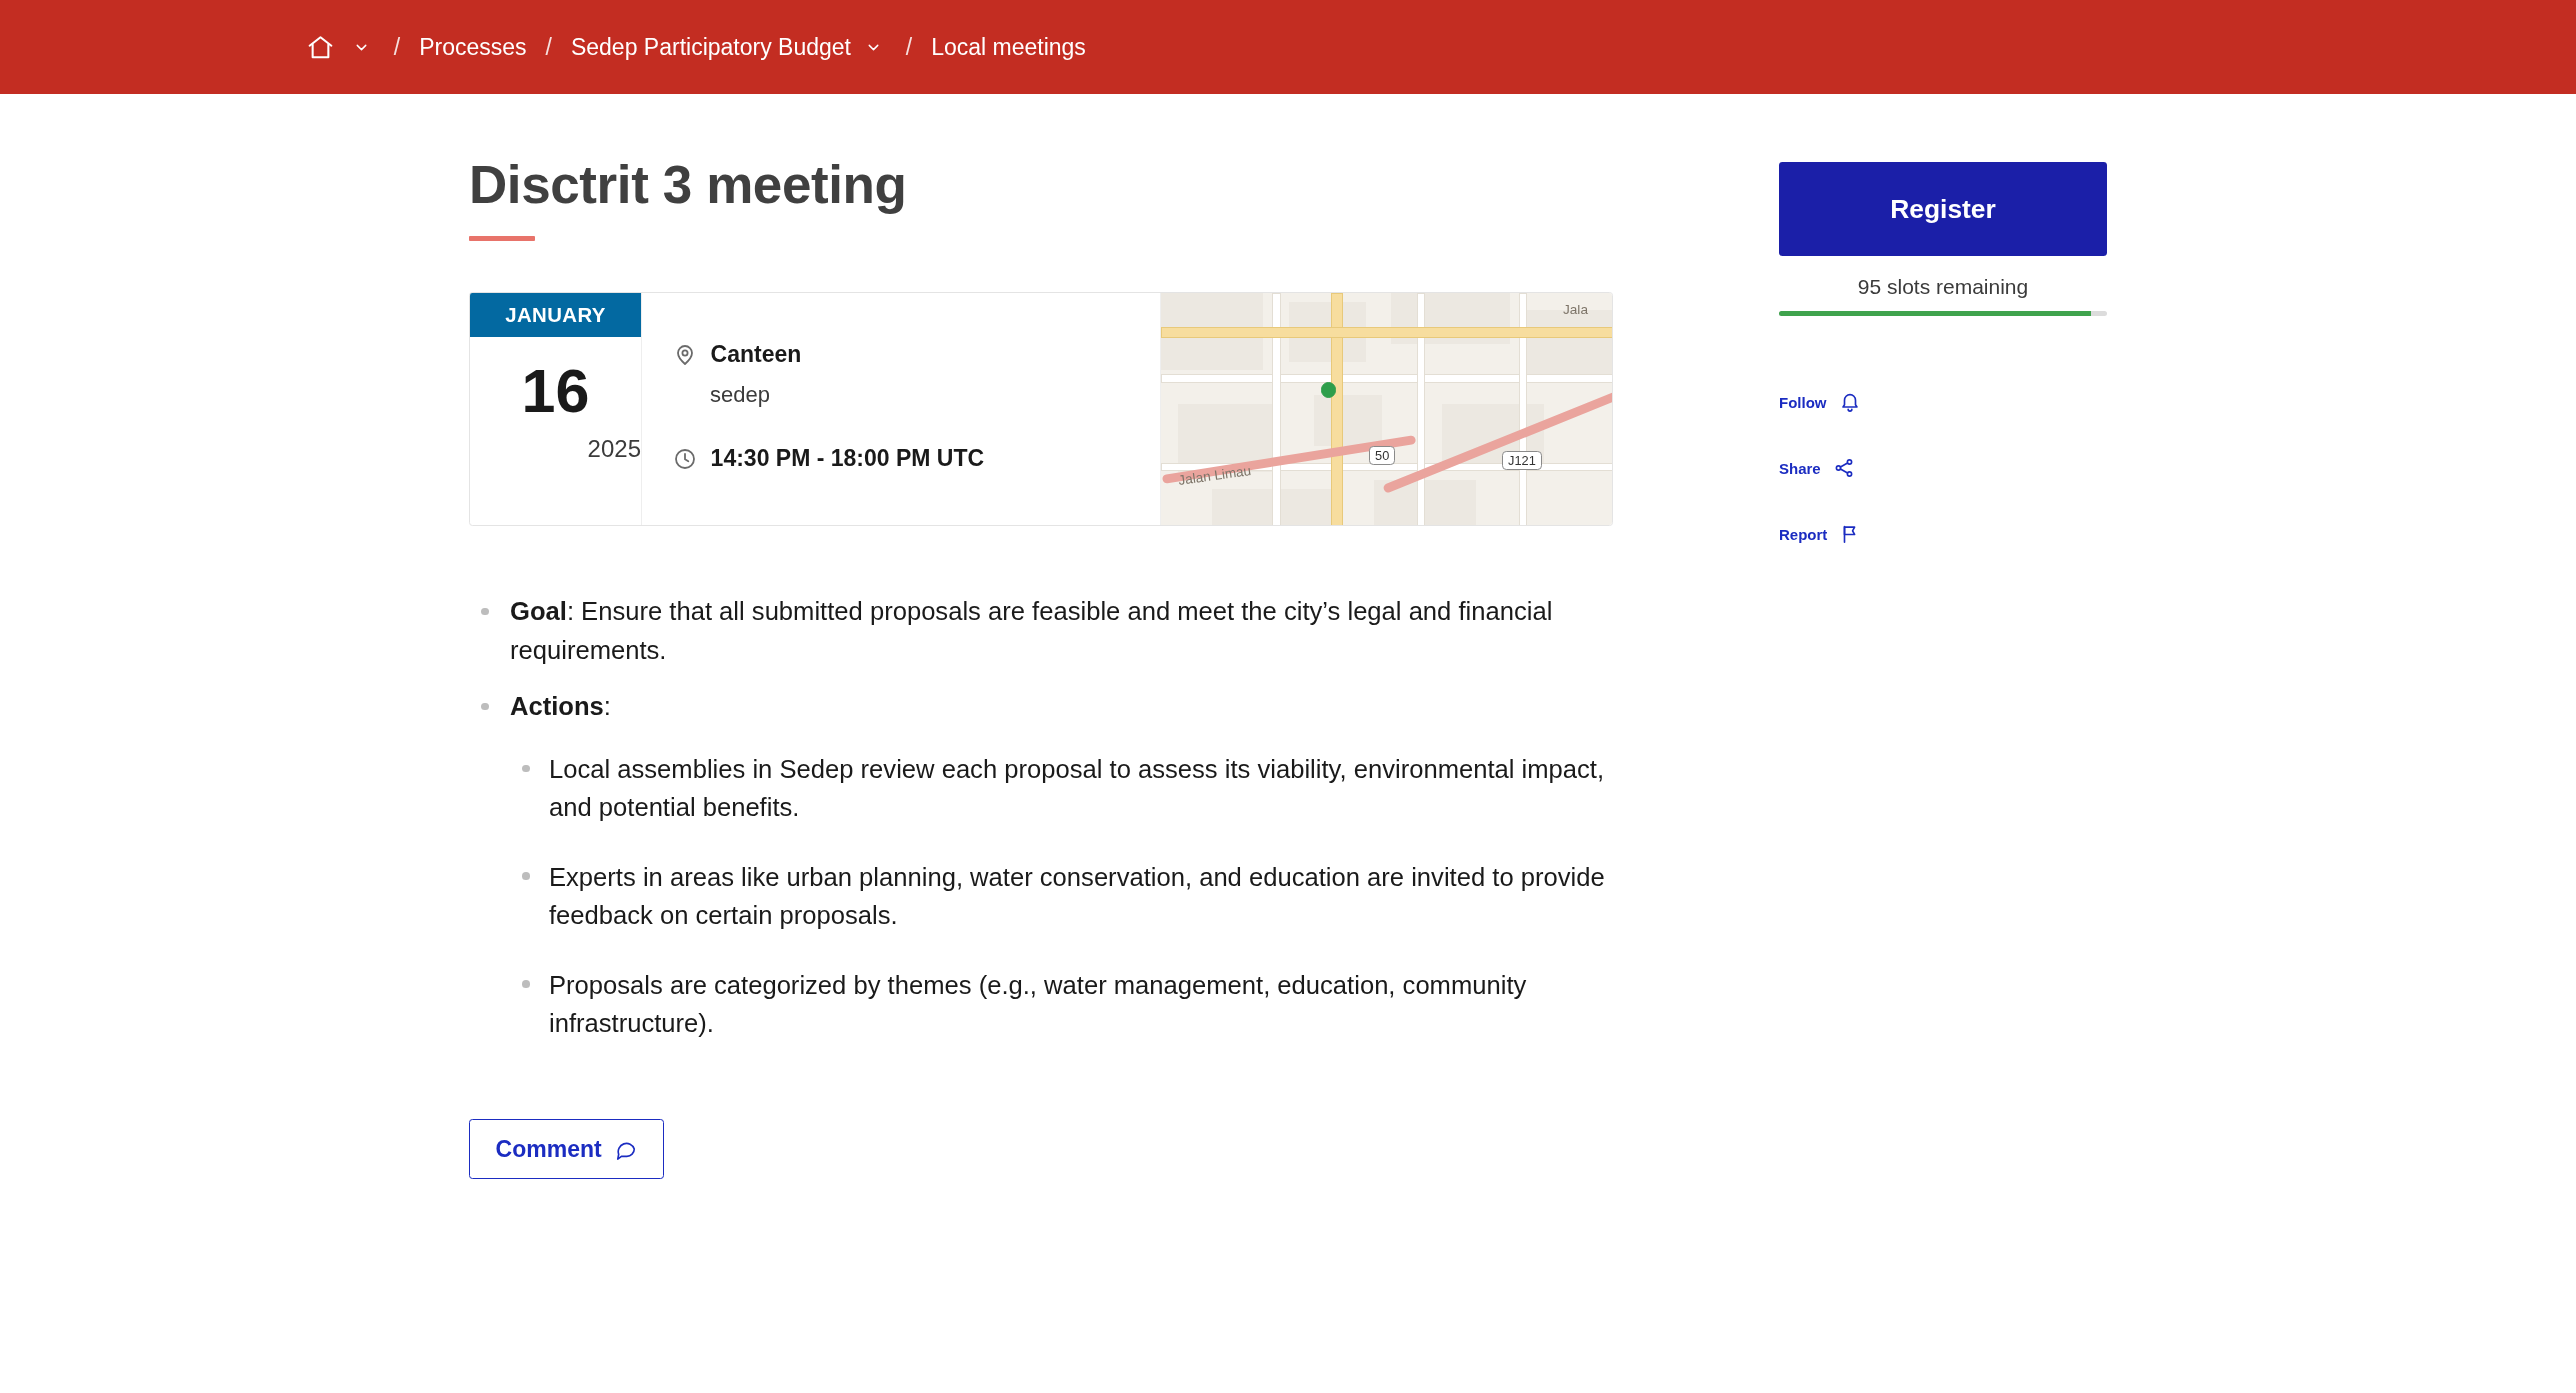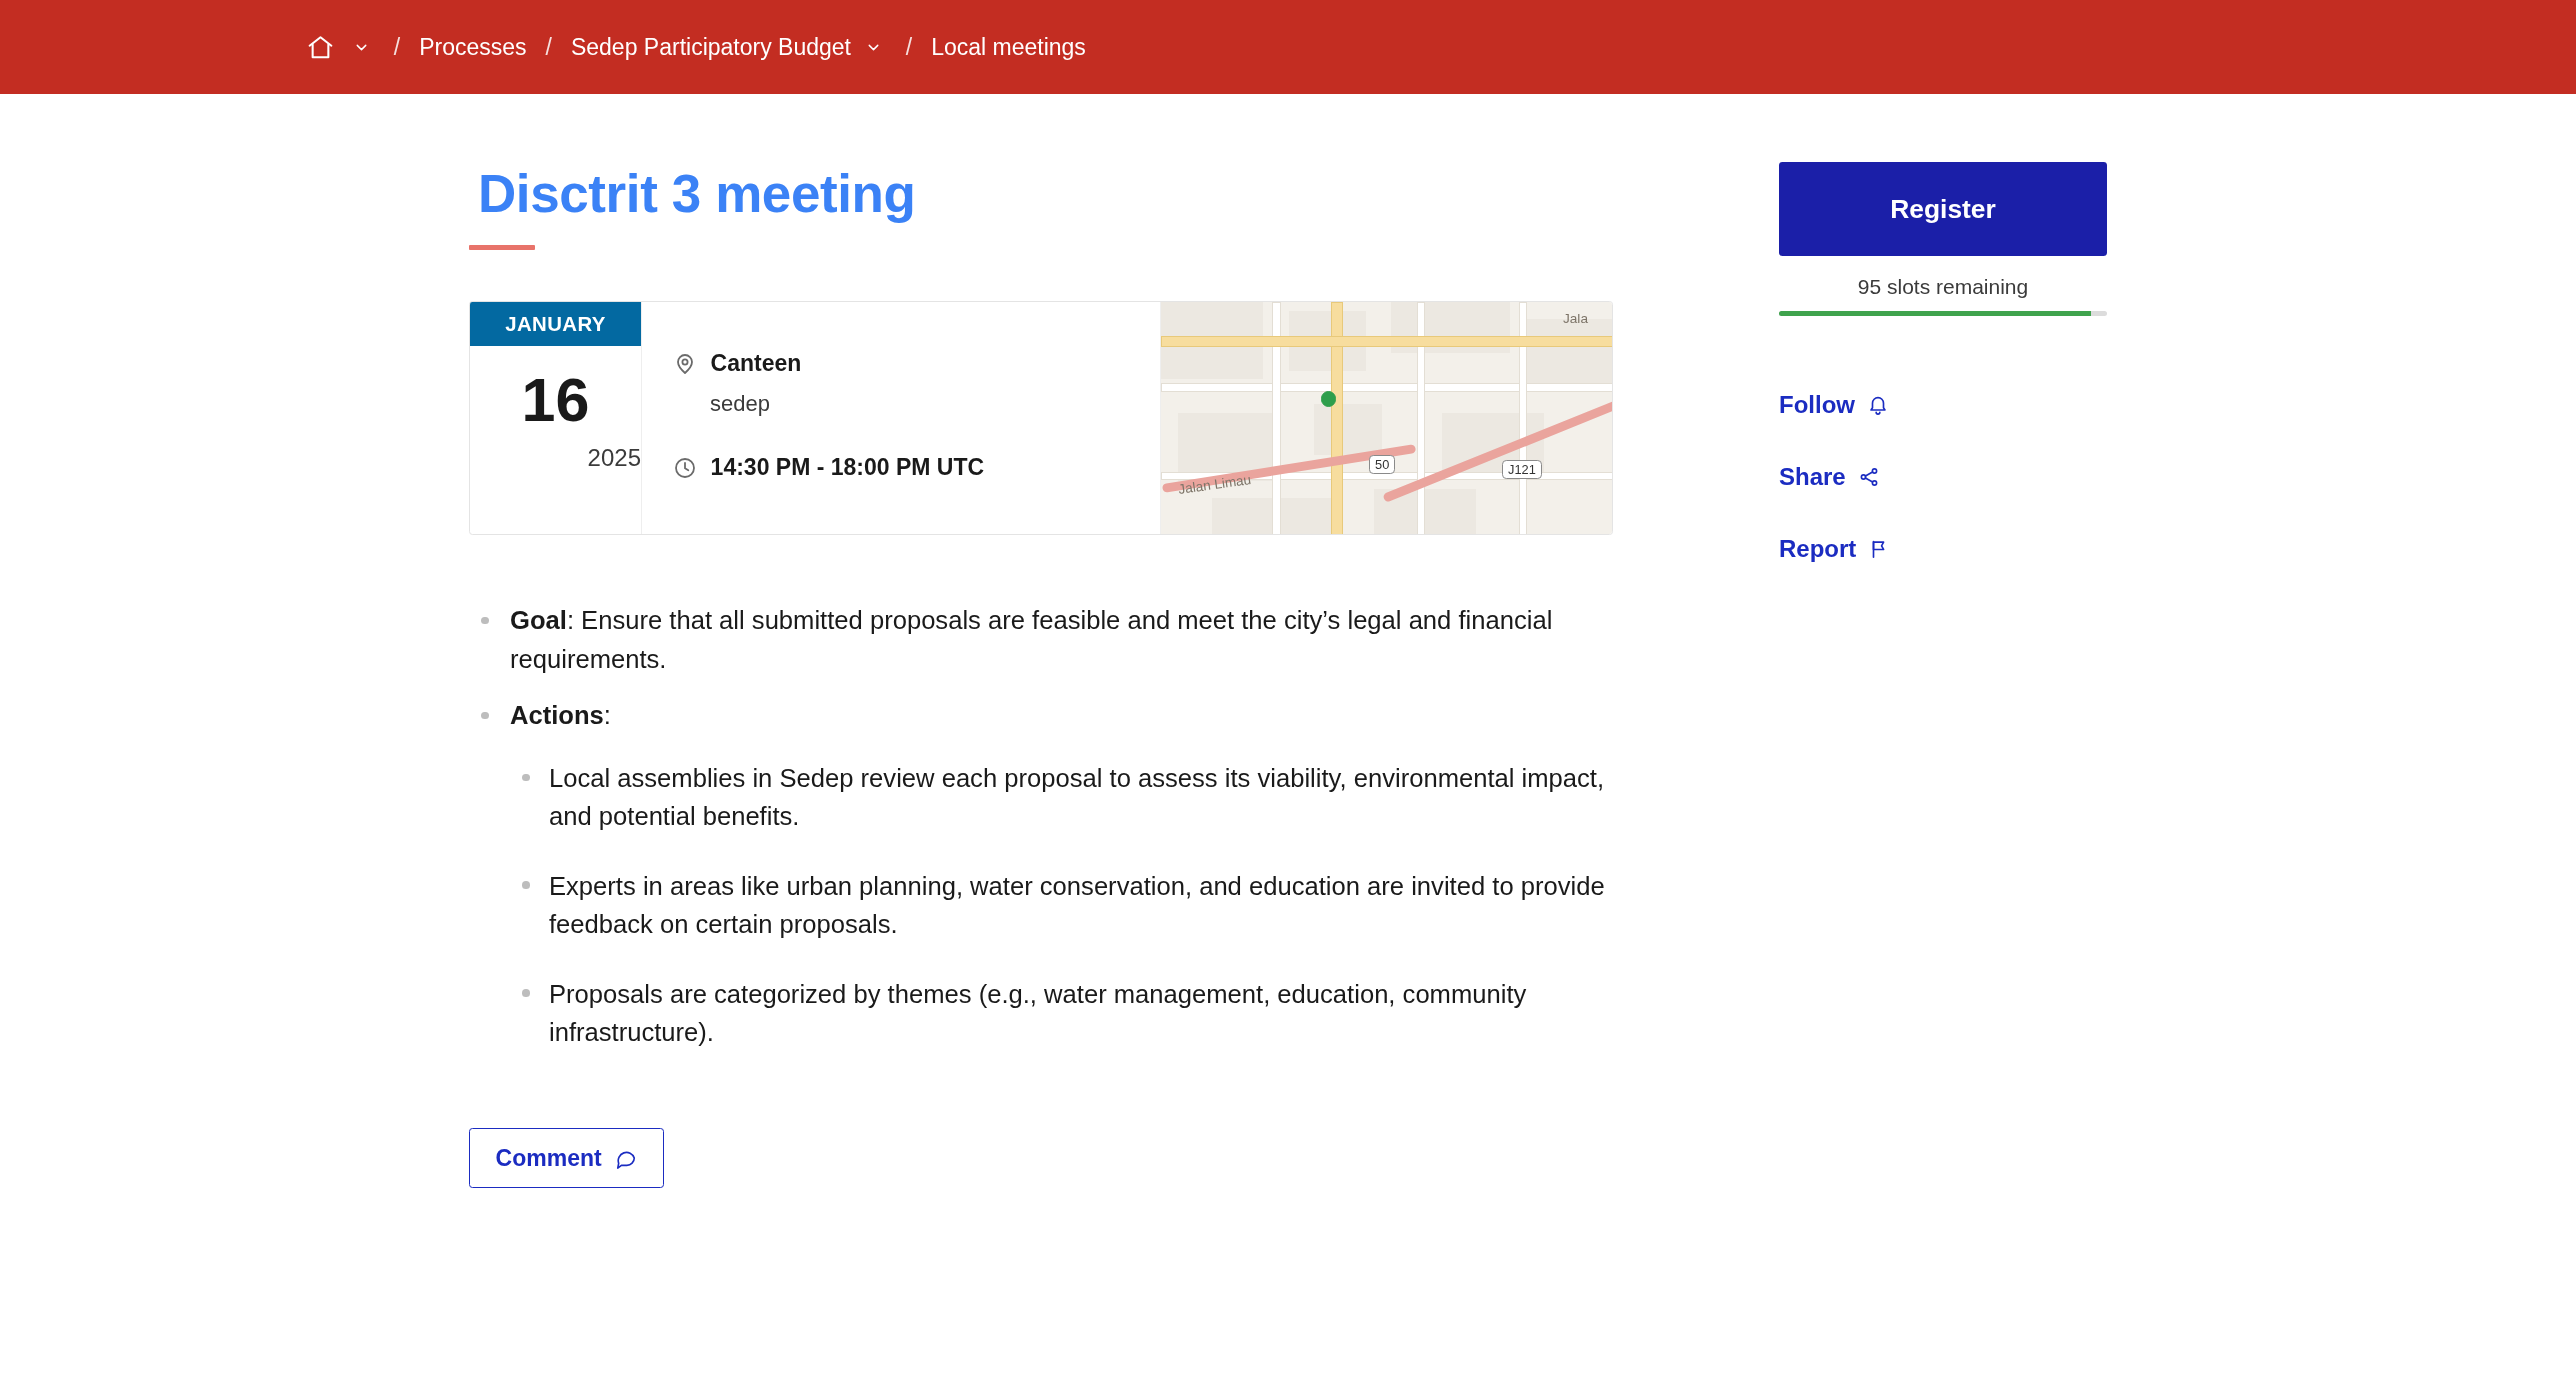--- a/index.html
+++ b/index.html
@@ -41,22 +41,22 @@
   }
   .crumb {
     color: #ffffff; font-size: 23px; font-weight: 400;
     text-decoration: none; white-space: nowrap;
   }
   .crumb-strong { font-weight: 400; }
   .col-main {
     position: absolute; left: 469px; top: 155px; width: 1146px;
   }
   .title {
-    font-size: 53px; font-weight: 700; color: #3b82f6;
-    margin: 9px; letter-spacing: -0.4px; line-height: 1.15;
+    font-size: 53px; font-weight: 700; color: #404040;
+    margin: 0; letter-spacing: -0.4px; line-height: 1.15;
   }
   .title-underline {
     width: 66px; height: 5.1px; background: #e8736a;
     margin-top: 20.4px; border-radius: 0.9px;
   }
 
   
   .event-card {
     margin-top: 51px;
     width: 1144px; height: 234px;
@@ -196,21 +196,21 @@
   }
   .slots-bar {
     margin-top: 12px; width: 328px; height: 5.1px;
     background: #dcdcdc; border-radius: 2.6px; overflow: hidden;
   }
   .slots-fill { height: 5.1px; background: #3fa34d; width: 95%; }
 
   .side-actions { margin-top: 75px; }
   .side-action {
     display: flex; align-items: center; gap: 12px;
-    color: #1b2cc1; font-size: 24px; font-weight: 700;
+    color: #1b2cc1; font-size: 15px; font-weight: 700;
     margin-bottom: 44px; cursor: pointer; width: max-content;
   }
   .side-action svg { width: 22px; height: 22px; display: block; }
 </style>
 </head>
 <body>
 
 <div class="page">
 
   <div class="topbar">

